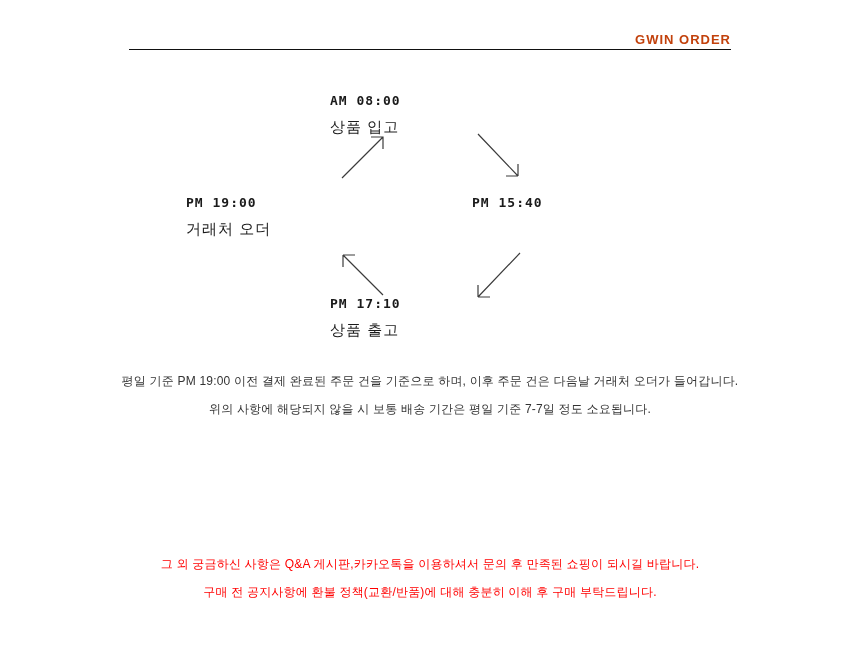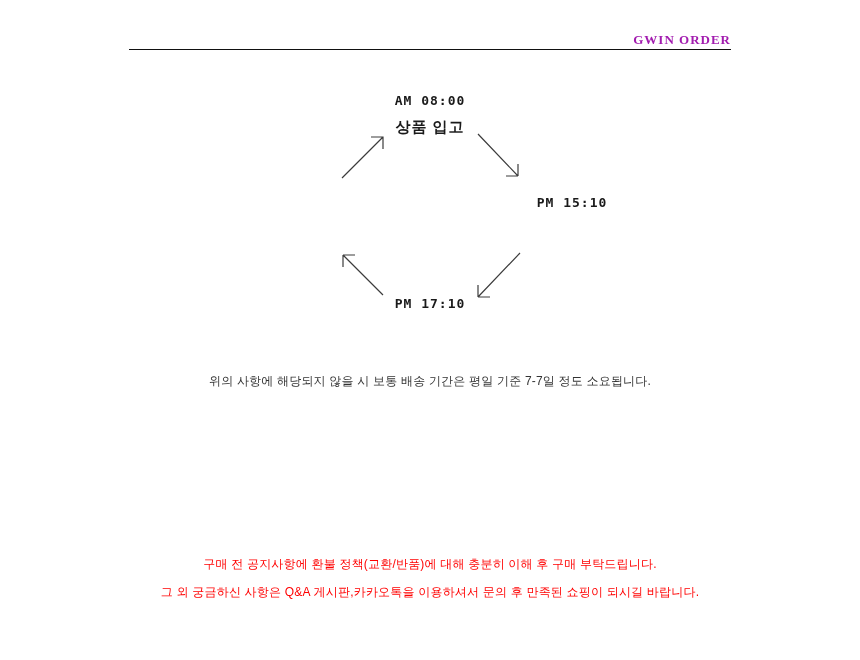--- a/index.html
+++ b/index.html
@@ -20,45 +20,44 @@
   .header-rule {
     position: absolute;
     left: 129px;
     top: 30px;
     width: 602px;
     text-align: right;
     border-bottom: 1px solid #111111;
     padding-bottom: 1px;
   }
   .header-title {
-    font-family: Liberation Serif, serif;
+    font-family: Liberation Sans, sans-serif;
     font-weight: bold;
     font-size: 13px;
     letter-spacing: 1px;
-    color: #a21caf;
+    color: #c2410c;
   }
 
   
   .node {
     position: absolute;
     width: 200px;
-    text-align: center;
   }
   .node-time {
     font-family: "DejaVu Sans Mono", "Liberation Mono", monospace;
     font-weight: bold;
     font-size: 13px;
     letter-spacing: 1px;
     color: #1a1a1a;
     white-space: nowrap;
   }
   .node-label {
     margin-top: 10px;
     font-size: 15px;
-    font-weight: 700;
+    font-weight: 400;
     letter-spacing: 1px;
     color: #1a1a1a;
     white-space: nowrap;
   }
   .node-top    { left: 330px; top: 93px; }
   .node-right  { left: 472px; top: 195px; }
   .node-bottom { left: 330px; top: 296px; }
   .node-left   { left: 186px; top: 195px; }
 
   .arrows-svg {
@@ -108,41 +107,47 @@
   <div class="header-rule">
     <span class="header-title">GWIN ORDER</span>
   </div>
 
   <div class="node node-top">
     <div class="node-time">AM 08:00</div>
     <div class="node-label">상품 입고</div>
   </div>
 
   <div class="node node-right">
-    <div class="node-time">PM 15:10</div>
+    <div class="node-time">PM 15:40</div>
   </div>
 
   <div class="node node-bottom">
     <div class="node-time">PM 17:10</div>
+    <div class="node-label">상품 출고</div>
   </div>
 
+  <div class="node node-left">
+    <div class="node-time">PM 19:00</div>
+    <div class="node-label">거래처 오더</div>
+  </div>
 
   <svg class="arrows-svg" viewBox="0 0 205 185" aria-hidden="true">
 
     <path d="M12,53 L53,12 M41,12 L53,12 L53,24"></path>
 
     <path d="M148,9 L188,51 M176,51 L188,51 M188,39 L188,51"></path>
 
     <path d="M190,128 L148,172 M148,172 L160,172 M148,160 L148,172"></path>
 
     <path d="M53,170 L13,130 M13,130 L25,130 M13,130 L13,142"></path>
   </svg>
 
   <div class="notes">
+    <div>평일 기준 PM 19:00 이전 결제 완료된 주문 건을 기준으로 하며, 이후 주문 건은 다음날 거래처 오더가 들어갑니다.</div>
     <div>위의 사항에 해당되지 않을 시 보통 배송 기간은 평일 기준 7-7일 정도 소요됩니다.</div>
   </div>
 
   <div class="warnings">
+    <div>그 외 궁금하신 사항은 Q&amp;A 게시판,카카오톡을 이용하셔서 문의 후 만족된 쇼핑이 되시길 바랍니다.</div>
     <div>구매 전 공지사항에 환불 정책(교환/반품)에 대해 충분히 이해 후 구매 부탁드립니다.</div>
-    <div>그 외 궁금하신 사항은 Q&amp;A 게시판,카카오톡을 이용하셔서 문의 후 만족된 쇼핑이 되시길 바랍니다.</div>
   </div>
 
 </div>
 
 </body></html>

